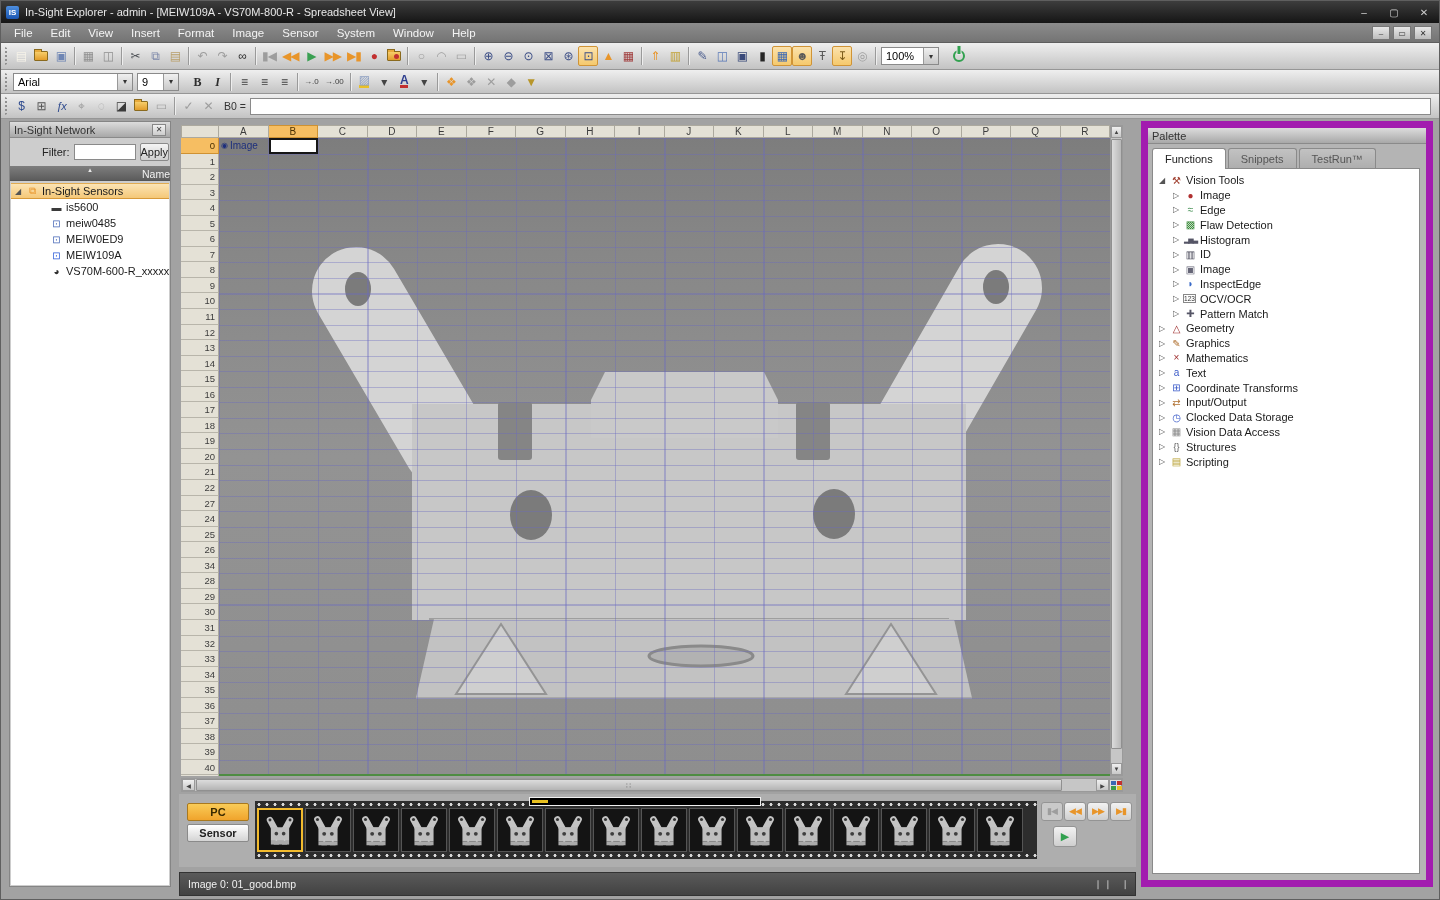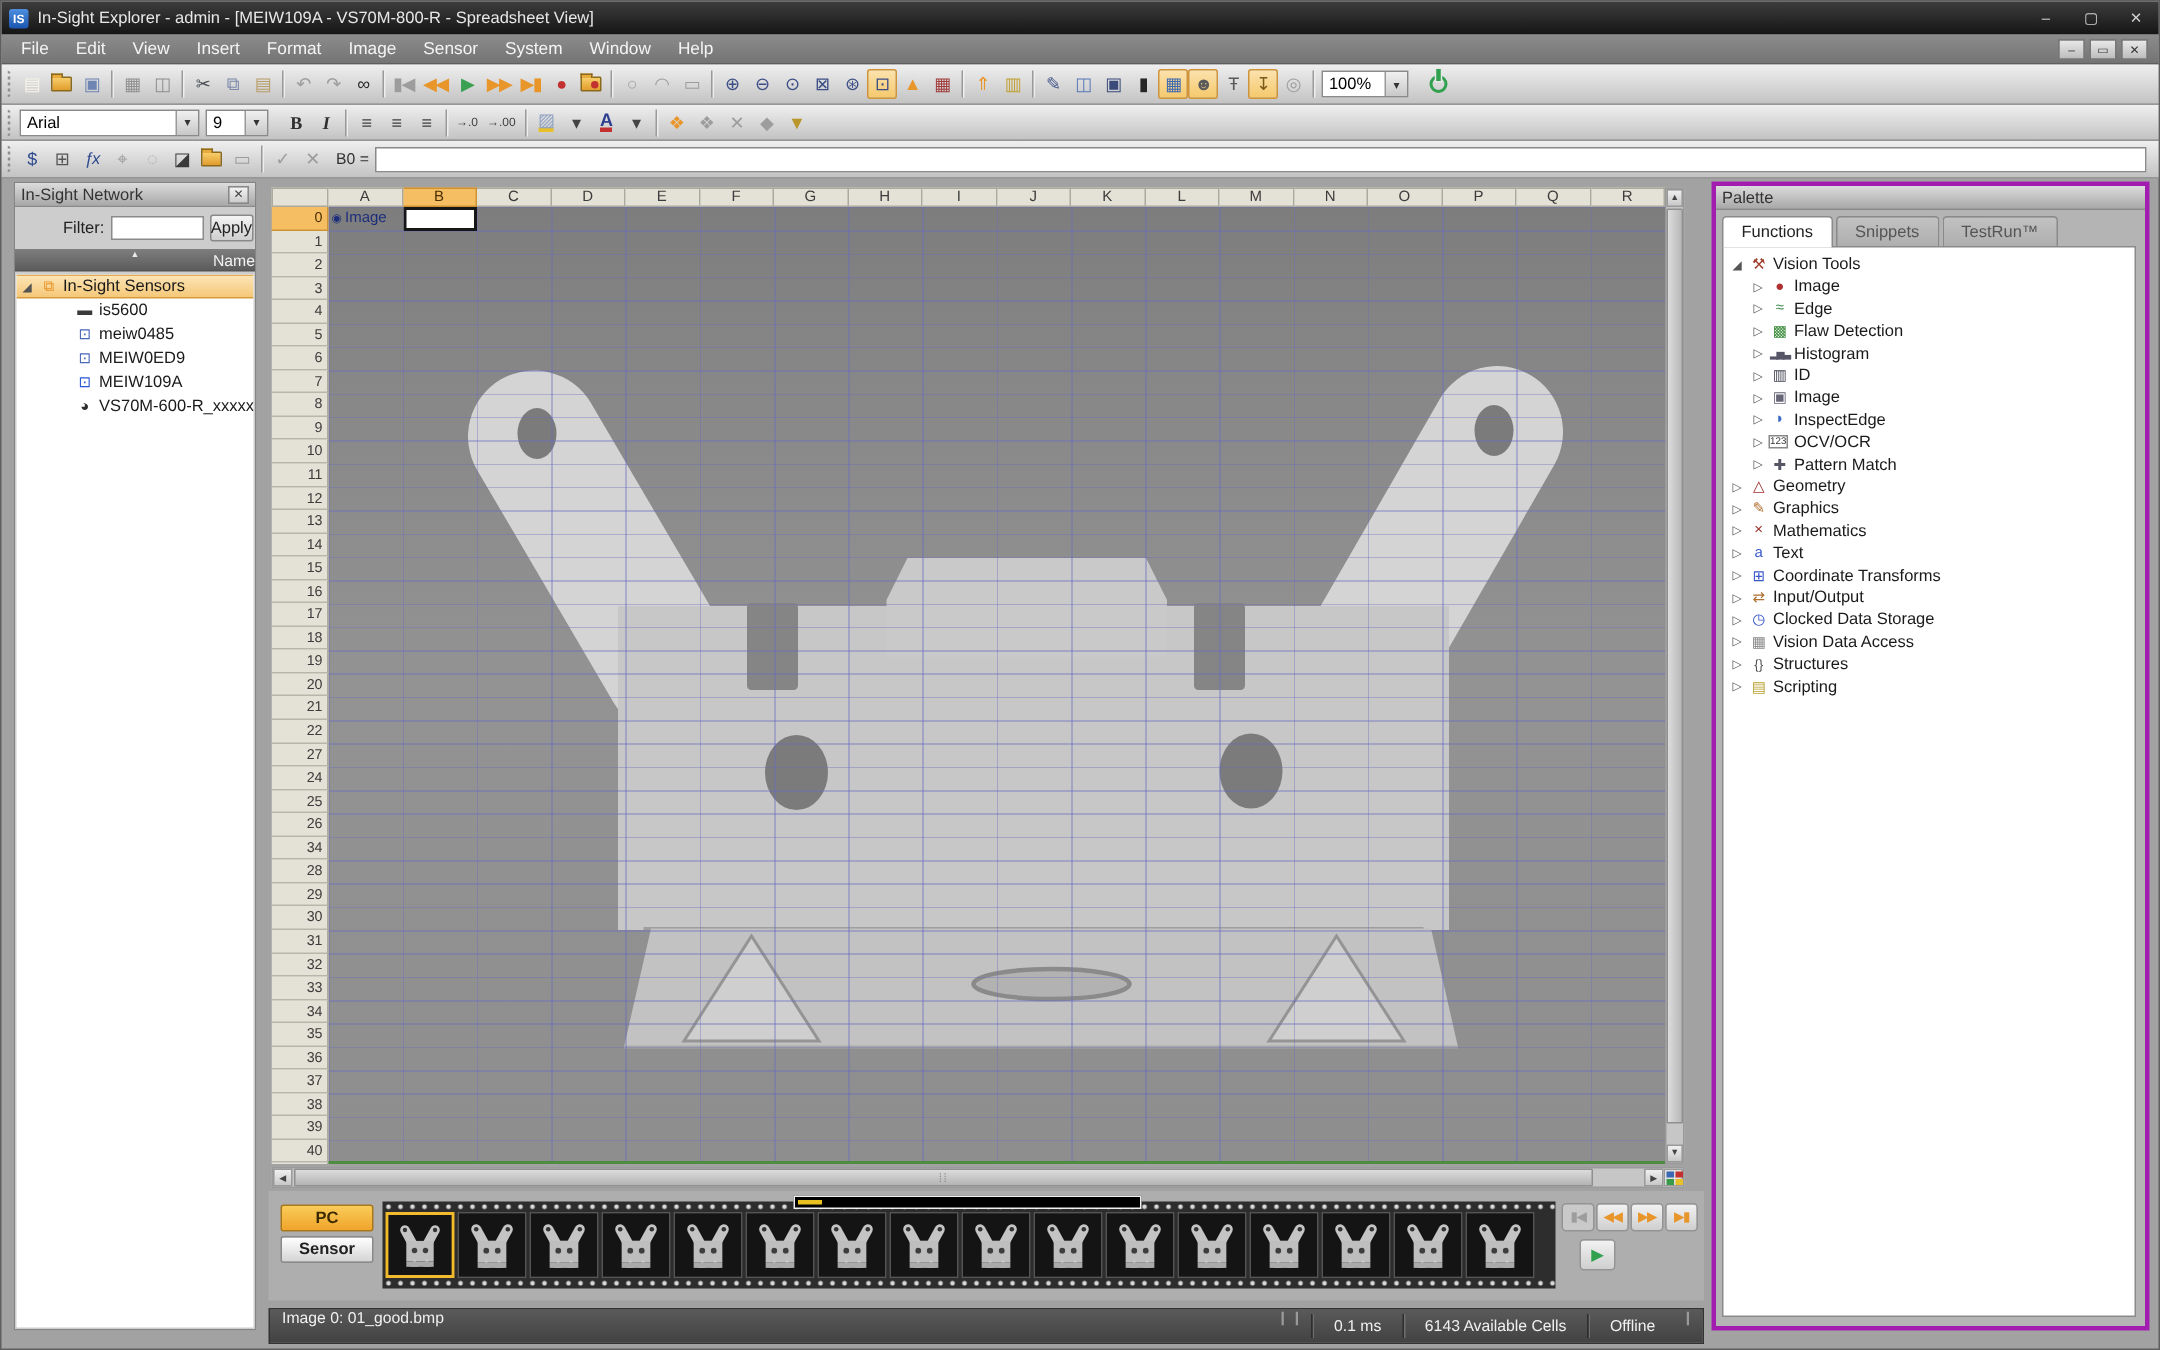--- a/index.html
+++ b/index.html
@@ -125,21 +125,21 @@
   #hthumb { width:866px; height:12px; background:linear-gradient(#dcdcdc,#b4b4b4); border:1px solid #909090;
     border-radius:1px; margin-left:1px; display:flex; align-items:center; justify-content:center; color:#8a8a8a; font-size:8px; letter-spacing:1px; }
   #hs-right { margin-left:auto; display:flex; }
   #sheet-corner-btn { width:13px; height:12px; border:1px solid #999; background:#e0e0e0; display:grid;
     grid-template-columns:5px 5px; grid-template-rows:4px 4px; gap:1px; padding:1px; }
   #sheet-corner-btn i { display:block; } 
   #sheet-corner-btn i:nth-child(1){background:#3a68b4;} #sheet-corner-btn i:nth-child(2){background:#c23030;}
   #sheet-corner-btn i:nth-child(3){background:#3a9a4a;} #sheet-corner-btn i:nth-child(4){background:#e8c02a;}
 
   
-  #palette { position:absolute; left:1140px; top:120px; width:292px; height:766px; background:#b4b4b4; border:3px solid #a21caf; }
+  #palette { position:absolute; left:1140px; top:120px; width:292px; height:766px; background:#b4b4b4; border:7px solid #a21caf; }
   #palette-tabs { position:absolute; left:4px; top:20px; display:flex; height:20px; }
   .tab { padding:0 12px; font-size:11px; color:#555; display:flex; align-items:center;
     border:1px solid #8a8a8a; border-bottom:none; border-radius:3px 3px 0 0; background:linear-gradient(#c2c2c2,#aeaeae); margin-right:2px; }
   .tab[data-state="active"] { background:#fff; color:#222; height:21px; z-index:2; }
   #palette-content { position:absolute; left:4px; top:40px; right:6px; bottom:6px; background:#fff; border:1px solid #8a8a8a; padding-top:4px; }
   #palette-content .trow { height:14.8px; font-size:11px; }
   #palette-content .trow[data-level="1"] { padding-left:6px; }
   #palette-content .trow[data-level="2"] { padding-left:20px; }
   .trow[data-name="palette-item-ocv-ocr"] .ticon { font-size:6.5px; border:1px solid #888; line-height:8px; height:9px; width:13px; margin-right:2px; }
   .trow[data-name="palette-item-histogram"] .ticon { font-size:7px; letter-spacing:-1px; }
@@ -162,21 +162,21 @@
   #progressbar .fill { position:absolute; left:2px; top:2px; width:16px; height:3px; background:#e8c020; }
   #film-nav { position:absolute; left:862px; top:8px; display:flex; gap:1px; }
   #film-nav .tbtn, #play-btn { width:22px; height:19px; background:linear-gradient(#f2f2f2,#cfcfcf); border:1px solid #949494; border-radius:3px; }
   #film-nav .tbtn .g { font-size:9px; color:#e8952a; }
   #film-nav .tbtn[data-state="disabled"] { background:#c9c9c9; }
   #play-btn { position:absolute; left:874px; top:32px; width:24px; height:21px; display:flex; align-items:center; justify-content:center; }
   #play-btn .g { font-size:11px; color:#31a14f; }
 
   
   #statusbar { position:absolute; left:178px; top:871px; width:957px; height:24px; background:linear-gradient(#5a5a5a,#424242);
-    border:1px solid #333; color:#f0f0f0; font-size:10.5px; display:flex; align-items:flex-start; }
+    border:1px solid #333; color:#f0f0f0; font-size:10.5px; display:flex; align-items:center; }
   #statusbar .img-label { padding-left:8px; }
   #statusbar .spacer { flex:1; }
   #statusbar .marks { color:#9a9a9a; font-size:9px; padding:0 4px; letter-spacing:2px; }
   .seg { height:16px; display:flex; align-items:center; justify-content:center; padding:0 14px;
     border-left:1px solid #2e2e2e; box-shadow:inset 1px 0 0 #6e6e6e; white-space:nowrap; }
 </style>
 </head>
 <body>
 
 <div id="titlebar" data-name="title-bar">
@@ -1242,22 +1242,14 @@
     </div>
   <div id="play-btn" data-name="filmstrip-play-button">
     <span class="g" data-name="play-icon">▶</span>
   </div>
 </div>
 
 <div id="statusbar" data-name="status-bar">
   <span class="img-label" data-name="status-image-label">Image 0: 01_good.bmp</span>
   <div class="spacer"></div>
   <span class="marks" data-name="status-divider">❙❙</span>
-  <span style="display:flex;height:100%;align-items:center;">
-
-      <div class="seg" data-name="status-segment">0.1 ms</div>
-
-      <div class="seg" data-name="status-segment">6143 Available Cells</div>
-
-      <div class="seg" data-name="status-segment">Offline</div>
-    </span>
   <span class="marks" data-name="status-divider">❙</span>
 </div>
 
 </body></html>

